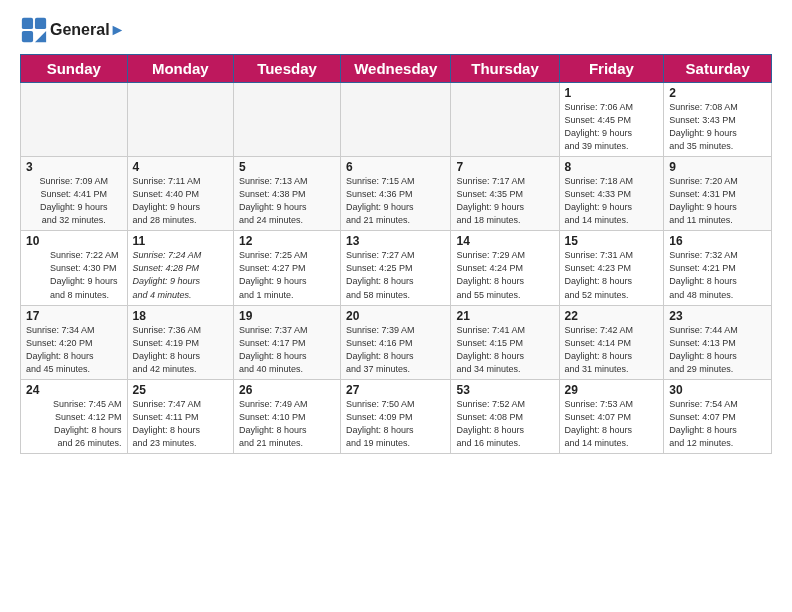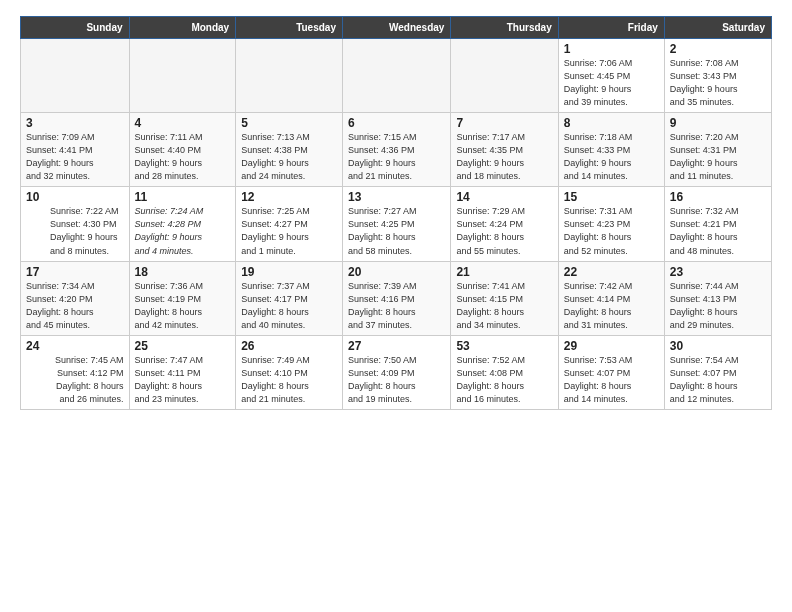--- a/index.html
+++ b/index.html
@@ -41,26 +41,26 @@
     .location {
       font-size: 15px;
       color: #555;
       text-align: right;
     }
     .calendar {
       width: 100%;
       border-collapse: collapse;
     }
     .calendar th {
-      background: #404040;
+      background: #be185d;
       color: #fff;
-      font-size: 10px;
+      font-size: 15px;
       font-weight: bold;
       padding: 5px 6px;
-      text-align: right;
+      text-align: center;
       border: 1px solid #2e6099;
     }
     .calendar td {
       vertical-align: top;
       border: 1px solid #ccc;
       padding: 3px 5px;
       font-size: 9.5px;
       color: #222;
       width: 113px;
       height: 72px;
@@ -81,20 +81,38 @@
     .day-info {
       font-size: 9px;
       line-height: 1.45;
       color: #333;
     }
   </style>
 </head>
 <body>
 
 <div class="page">
+  <div class="header">
+    <div class="logo">
+      <svg class="logo-icon" viewBox="0 0 30 30">
+        <rect x="2" y="2" width="12" height="12" rx="2" fill="#3a7abf"></rect>
+        <rect x="16" y="2" width="12" height="12" rx="2" fill="#3a7abf"></rect>
+        <rect x="2" y="16" width="12" height="12" rx="2" fill="#3a7abf"></rect>
+        <polygon points="16,28 28,16 28,28" fill="#3a7abf"></polygon>
+      </svg>
+      <div>
+        <div style="font-size:16px;font-weight:bold;color:#222;line-height:1.1;">General<span style="color:#3a7abf;">►</span></div>
+        <div style="font-size:16px;font-weight:bold;color:#3a7abf;line-height:1.1;"></div>
+      </div>
+    </div>
+    <div class="title-block">
+      <div class="month-title"></div>
+      <div class="location"></div>
+    </div>
+  </div>
 
   <table class="calendar">
     <thead>
       <tr>
         <th>Sunday</th>
         <th>Monday</th>
         <th>Tuesday</th>
         <th>Wednesday</th>
         <th>Thursday</th>
         <th>Friday</th>
@@ -119,21 +137,21 @@
             <span class="day-number">2</span>
             <div class="day-info" style="white-space: pre-line;">Sunrise: 7:08 AM
 Sunset: 3:43 PM
 Daylight: 9 hours
 and 35 minutes.</div>
           </td>
         </tr>
         <tr>
           <td>
             <span class="day-number">3</span>
-            <div class="day-info" style="white-space: pre-line;">Sunrise: 7:09 AM
+            <div class="day-info" style="white-space: pre-line; text-align: center;">Sunrise: 7:09 AM
 Sunset: 4:41 PM
 Daylight: 9 hours
 and 32 minutes.</div>
           </td>
           <td>
             <span class="day-number">4</span>
             <div class="day-info" style="white-space: pre-line;">Sunrise: 7:11 AM
 Sunset: 4:40 PM
 Daylight: 9 hours
 and 28 minutes.</div>

